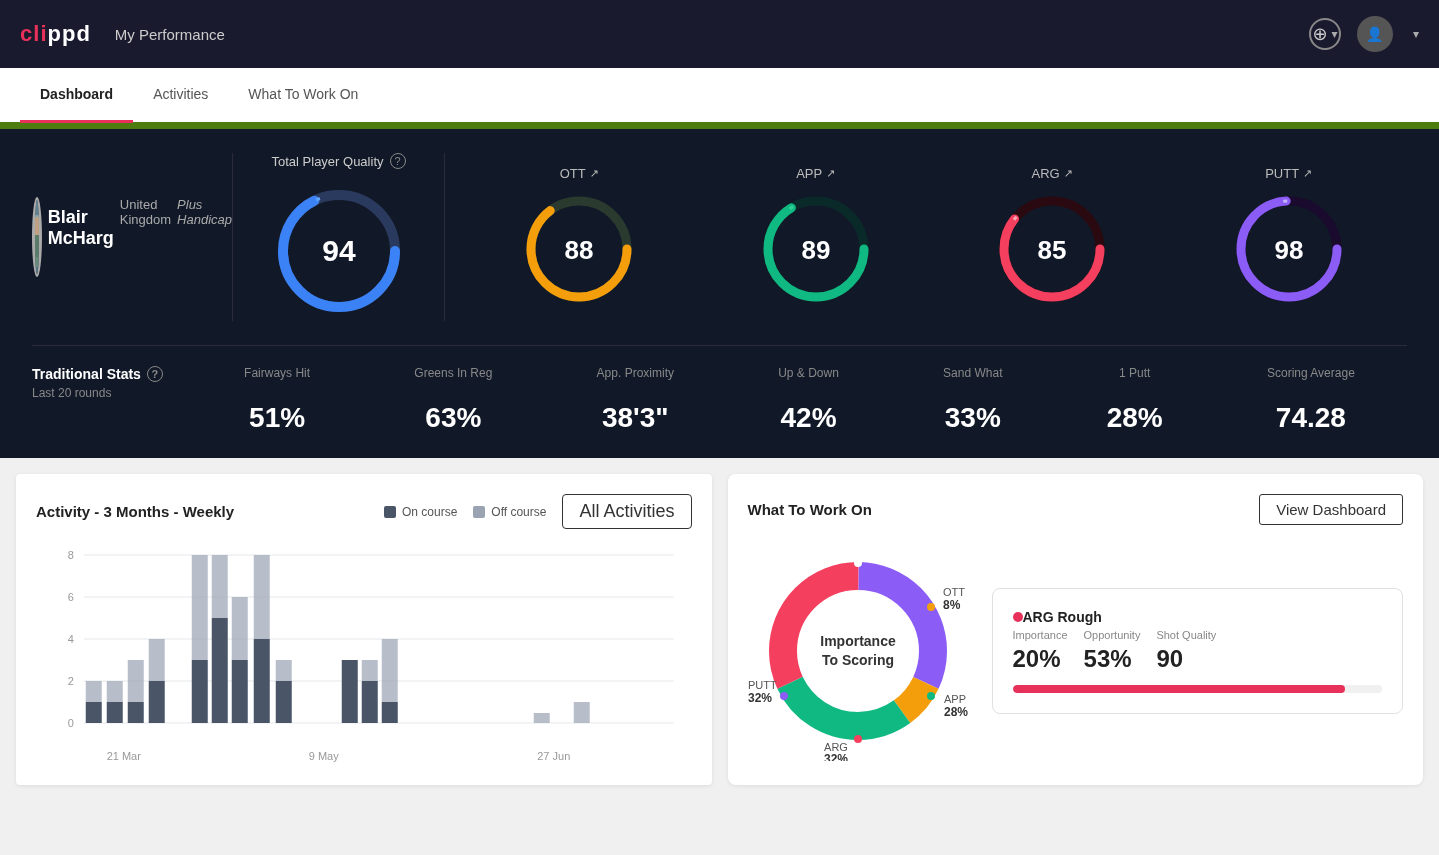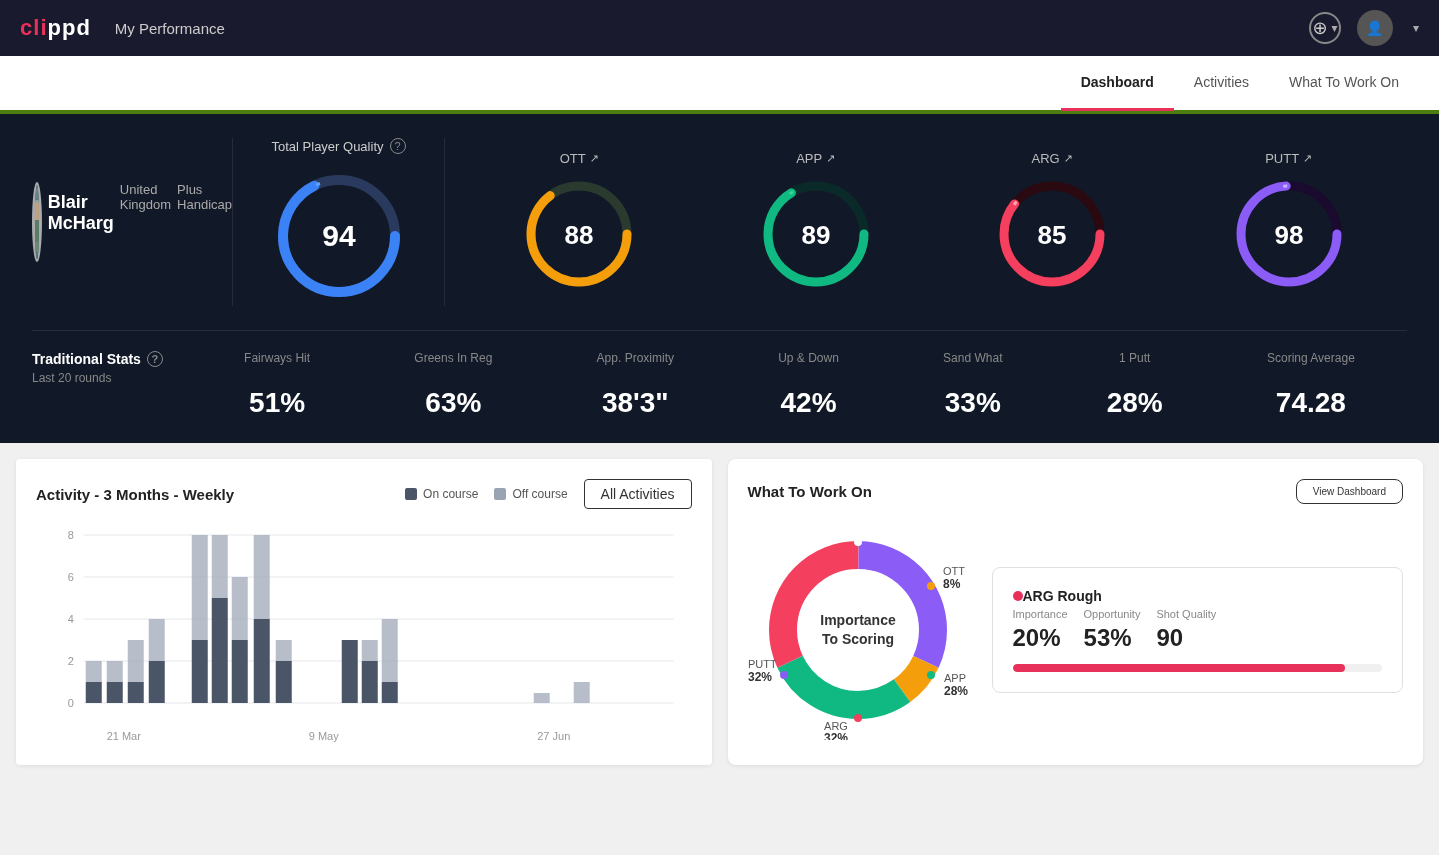--- a/index.html
+++ b/index.html
@@ -4,21 +4,21 @@
   <style>
     * { box-sizing: border-box; margin: 0; padding: 0; }
     body { font-family: -apple-system, BlinkMacSystemFont, 'Segoe UI', Arial, sans-serif; background: #f0f0f0; }
 
     
     .top-nav {
       background: #1a1a2e;
       display: flex;
       align-items: center;
       padding: 0 20px;
-      height: 56px;
+      height: 68px;
       justify-content: space-between;
     }
     .logo { color: #e8315a; font-size: 22px; font-weight: bold; letter-spacing: 1px; }
     .logo span { color: #fff; }
     .nav-title { color: #ccc; font-size: 15px; margin-left: 24px; }
     .nav-left { display: flex; align-items: center; }
     .nav-right { display: flex; align-items: center; gap: 16px; }
     .nav-add-btn {
       width: 32px; height: 32px; border-radius: 50%; border: 2px solid #888;
       background: transparent; color: #ccc; font-size: 18px; cursor: pointer;
@@ -28,23 +28,22 @@
       width: 36px; height: 36px; border-radius: 50%; background: #555;
       display: flex; align-items: center; justify-content: center;
       color: #fff; font-size: 14px; cursor: pointer;
     }
     .nav-dropdown-icon { color: #aaa; font-size: 12px; margin-left: 4px; }
 
     
     .tab-bar {
       background: #fff;
       display: flex;
-      border-bottom: 4px solid #4d7c0f;
+      border-bottom: 7px solid #4d7c0f;
       padding: 0 20px;
-      justify-content: flex-end;
     }
     .tab {
       padding: 18px 20px;
       font-size: 14px;
       color: #555;
       cursor: pointer;
       border-bottom: 3px solid transparent;
       margin-bottom: -1px;
     }
     .tab.active {
@@ -84,21 +83,21 @@
       color: #fff;
     }
     .player-avatar-inner {
       width: 74px; height: 74px; border-radius: 50%;
       background: linear-gradient(135deg, #6a8a9a 0%, #4a6a7a 100%);
       display: flex; align-items: center; justify-content: center;
       font-size: 28px;
     }
     .player-name { color: #fff; font-size: 18px; font-weight: 700; margin-top: 10px; }
     .player-country { color: #aaa; font-size: 13px; }
-    .player-handicap { color: #aaa; font-size: 13px; }
+    .player-handicap { color: #aaa; font-size: 13px; font-style: italic; }
 
     
     .gauge-section {
       display: flex;
       align-items: center;
       flex: 1;
       border-left: 1px solid #2a2a3e;
       padding-left: 32px;
       gap: 0;
     }
@@ -197,21 +196,21 @@
       align-items: center;
       justify-content: space-between;
       margin-bottom: 16px;
     }
     .activity-title { font-size: 15px; font-weight: 600; color: #222; }
     .legend-wrap { display: flex; align-items: center; gap: 16px; }
     .legend-item { display: flex; align-items: center; gap: 6px; font-size: 12px; color: #555; }
     .legend-dot { width: 12px; height: 12px; border-radius: 2px; }
     .all-activities-btn {
       border: 1px solid #333; background: #fff; padding: 6px 16px;
-      font-size: 14px; cursor: pointer; border-radius: 4px; color: #333;
+      font-size: 18px; cursor: pointer; border-radius: 4px; color: #333;
     }
 
     
     .chart-area { position: relative; height: 220px; }
     .chart-axis-label { font-size: 11px; fill: #999; }
 
     
     .work-card {
       flex: 1;
       background: #fff;
@@ -221,21 +220,21 @@
     }
     .work-header {
       display: flex;
       align-items: center;
       justify-content: space-between;
       margin-bottom: 16px;
     }
     .work-title { font-size: 15px; font-weight: 600; color: #222; }
     .view-dashboard-btn {
       border: 1px solid #333; background: #fff; padding: 6px 16px;
-      font-size: 10px; cursor: pointer; border-radius: 8px; color: #333;
+      font-size: 15px; cursor: pointer; border-radius: 3px; color: #333;
     }
 
     .work-content { display: flex; align-items: center; gap: 24px; }
 
     
     .donut-wrap { position: relative; width: 220px; height: 220px; flex-shrink: 0; }
     .donut-svg { width: 220px; height: 220px; }
 
     
     .arg-detail-card {

